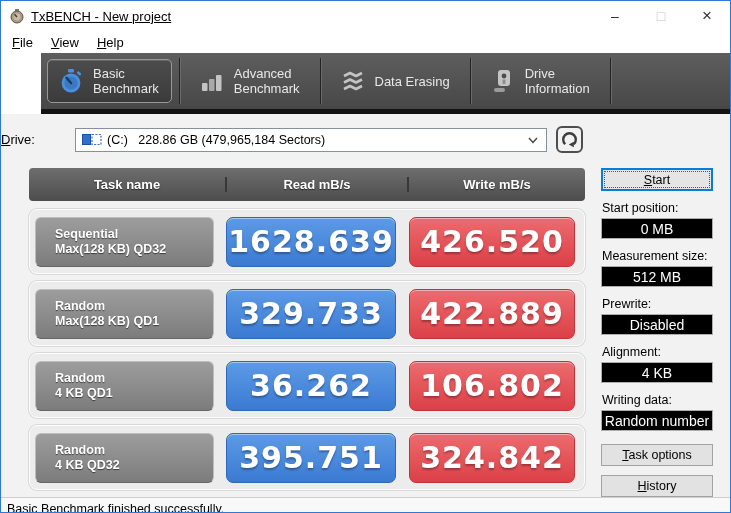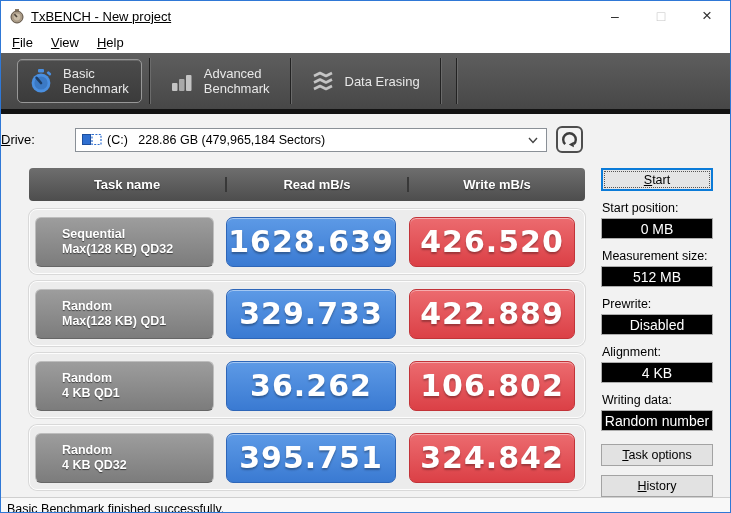--- a/index.html
+++ b/index.html
@@ -27,21 +27,21 @@
   
   .menubar { height:22px; background:#fff; display:flex; align-items:center; padding-left:2px; flex-shrink:0; }
   .menu-item { font-size:13px; color:#000; padding:2px 9px; }
   .u { text-decoration: underline; }
 
   
   .toolbar {
     height:61px; flex-shrink:0;
     background: linear-gradient(#5e5e5e,#474747);
     border-bottom:5px solid #131313;
-    display:flex; align-items:center; padding-left:16px;
+    display:flex; align-items:center; padding-left:6px;margin-left:40px;
   }
   .tab { display:flex; align-items:center; gap:9px; padding:6px 12px 6px 10px; color:#e8e8e8; border:1px solid transparent; border-radius:5px; }
   .tab.active { background: linear-gradient(#4c4c4c,#3b3b3b); border:1px solid #989898; box-shadow: inset 0 1px 0 rgba(255,255,255,.15); }
   .tab-label { display:flex; flex-direction:column; justify-content:center; font-size:13px; line-height:15px; }
   .tab-line:empty { display:none; }
   .tab-sep { width:2px; height:46px; background: linear-gradient(to right,#222 50%, #6b6b6b 50%); margin:0 7px; flex-shrink:0; }
   .tab-icon { width:26px; height:26px; flex-shrink:0; }
 
   
   .content { flex:1; background:#f2f2f2; display:flex; flex-direction:column; }
@@ -88,21 +88,21 @@
     background:#ececec; border:1px solid #fdfdfd; border-radius:8px;
     box-shadow: 0 0 0 1px #d9d9d9;
     display:flex; align-items:center; padding:0 5px;
   }
   .task-btn {
     width:179px; height:50px; border-radius:6px;
     background: linear-gradient(#9d9d9d,#7c7c7c);
     border:1px solid #bdbdbd; border-bottom-color:#666;
     color:#fff; font-weight:bold; font-size:12.5px; line-height:15px;
     display:flex; flex-direction:column; justify-content:center;
-    padding-left:26px; text-shadow:0 1px 1px rgba(0,0,0,.55);
+    padding-left:19px; text-shadow:0 1px 1px rgba(0,0,0,.55);
   }
   .val {
     height:50px; border-radius:7px;
     display:flex; align-items:center; justify-content:center;
     color:#fff; font-weight:bold; font-size:30px; letter-spacing:1px;
     font-family:"DejaVu Sans", sans-serif;
     text-shadow:0 2px 2px rgba(0,0,0,.3);
   }
   .val.read {
     width:170px; margin-left:12px;
@@ -208,20 +208,32 @@
         <path d="M4 21 L10 18 L16 21 L22 18" fill="none" stroke="#c4c4c4" stroke-width="2.6" stroke-linejoin="round"></path>
       </svg>
       <div class="tab-label">
         <span class="tab-line">Data Erasing</span>
 
       </div>
     </div>
 
     <div class="tab-sep"></div>
 
+    <div class="tab">
+      <svg class="tab-icon" viewBox="0 0 26 26">
+        <rect x="8" y="2" width="12" height="16" rx="3" fill="#c4c4c4"></rect>
+        <circle cx="14" cy="8" r="2.4" fill="#4c4c4c"></circle>
+        <rect x="12.6" y="11.5" width="2.8" height="4.5" fill="#8b8b8b"></rect>
+        <rect x="4" y="20" width="11" height="4" rx="2" fill="#9b9b9b"></rect>
+      </svg>
+      <div class="tab-label">
+        <span class="tab-line">Drive</span>
+        <span class="tab-line">Information</span>
+      </div>
+    </div>
 
     <div class="tab-sep"></div>
   </div>
 
   <div class="content">
 
     <div class="drive-row">
       <span class="drive-label"><span class="u">D</span><span>rive:</span></span>
       <div class="combo">
         <svg class="combo-drive-icon" viewBox="0 0 20 13">

